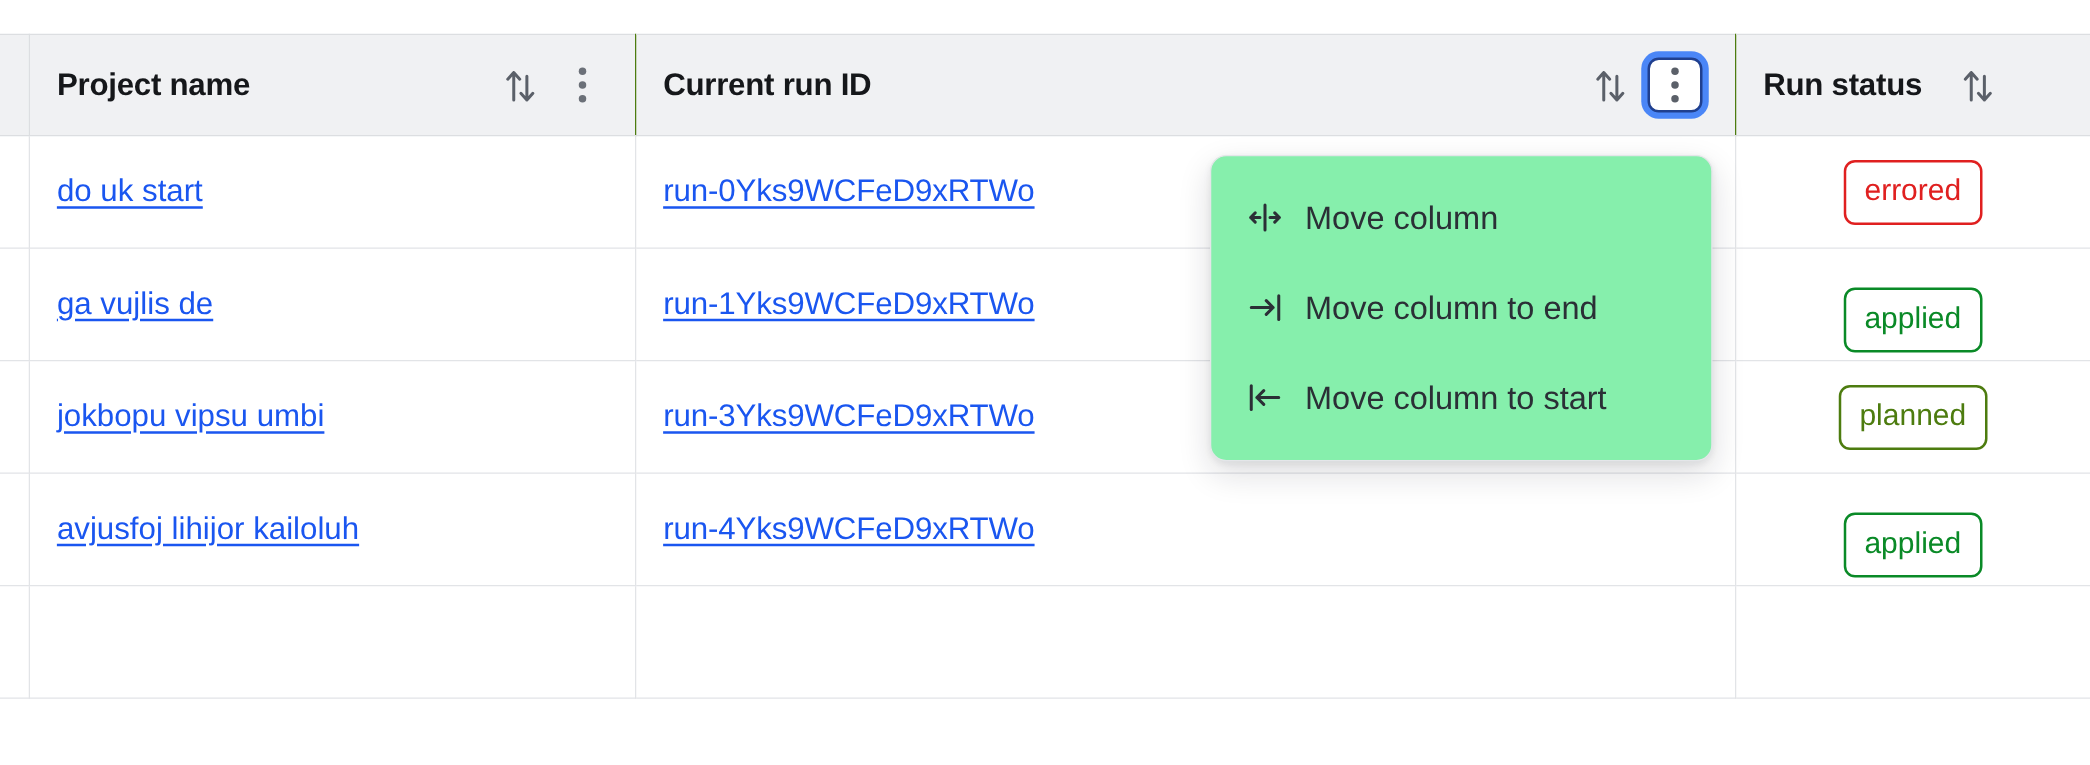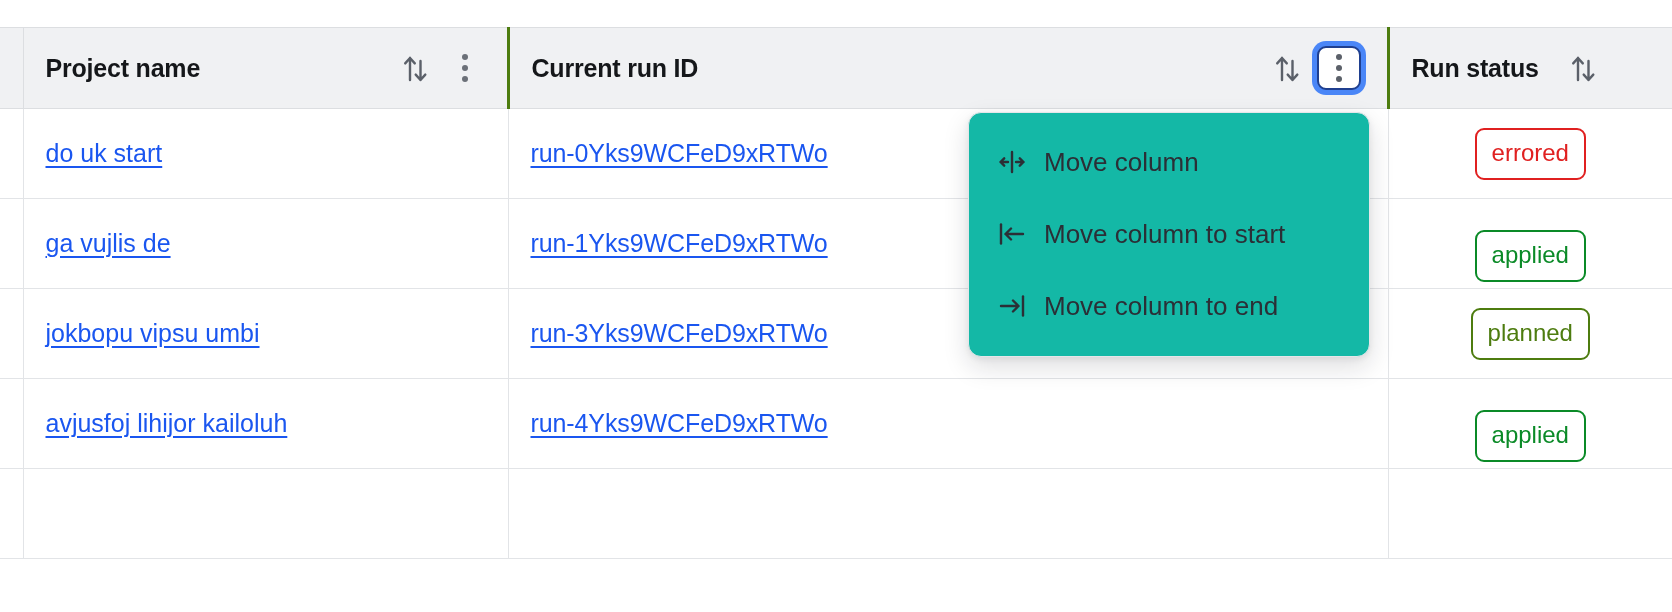--- a/index.html
+++ b/index.html
@@ -27,21 +27,21 @@
 
   col.c-select { width: 23px; }
   col.c-project { width: 485px; }
   col.c-runid { width: 880px; }
   col.c-status { width: 284px; }
 
   thead th {
     background: #f0f1f3;
     border-top: 1px solid #dcdee1;
     border-bottom: 1px solid #dcdee1;
-    border-right: 3px solid #4d7c0f;
+    border-right: 1px solid #4d7c0f;
     height: 81px;
     padding: 0 22px;
     vertical-align: middle;
     text-align: left;
   }
   thead th.select-col { padding: 0; border-right: 1px solid #dcdee1; }
   thead th.last { border-right: none; margin-top: 25px; }
 
   .th-inner {
     display: flex;
@@ -115,23 +115,23 @@
     border: 2px solid currentColor;
     white-space: nowrap;
   }
   .badge.errored { color: #e02020; }
   .badge.applied { color: #0a8a27; margin-top: 24px; }
   .badge.planned { color: #4d7c0f; }
 
   
   .menu {
     position: absolute;
-    left: 968px; top: 112px;
+    left: 968px; top: 124px;
     width: 402px;
-    background: #14b8a6;
+    background: #86efac;
     border: 1px solid #e4e6e9;
     border-radius: 13px;
     box-shadow: 0 10px 26px rgba(20,24,33,0.14), 0 2px 6px rgba(20,24,33,0.07);
     padding: 13px 0 14px;
     z-index: 50;
   }
   .menu-item {
     display: flex;
     align-items: center;
     gap: 16px;
@@ -303,32 +303,32 @@
           <path d="M11 13 L3.5 13 M3.5 13 L7.2 9.3 M3.5 13 L7.2 16.7" stroke="#2b2f36" stroke-width="2.4" stroke-linecap="round" stroke-linejoin="round"></path>
           <path d="M19 13 L26.5 13 M26.5 13 L22.8 9.3 M26.5 13 L22.8 16.7" stroke="#2b2f36" stroke-width="2.4" stroke-linecap="round" stroke-linejoin="round"></path>
         </svg>
       </span>
       <span class="menu-label">Move column</span>
     </div>
 
     <div class="menu-item">
       <span class="menu-icon">
         <svg width="30" height="26" viewBox="0 0 30 26" fill="none" aria-hidden="true">
+          <path d="M26 3.5 L26 22.5" stroke="#2b2f36" stroke-width="2.4" stroke-linecap="round"></path>
+          <path d="M4 13 L21.5 13 M21.5 13 L16 7.5 M21.5 13 L16 18.5" stroke="#2b2f36" stroke-width="2.4" stroke-linecap="round" stroke-linejoin="round"></path>
+        </svg>
+      </span>
+      <span class="menu-label">Move column to end</span>
+    </div>
+
+    <div class="menu-item">
+      <span class="menu-icon">
+        <svg width="30" height="26" viewBox="0 0 30 26" fill="none" aria-hidden="true">
           <path d="M4 3.5 L4 22.5" stroke="#2b2f36" stroke-width="2.4" stroke-linecap="round"></path>
           <path d="M26 13 L8.5 13 M8.5 13 L14 7.5 M8.5 13 L14 18.5" stroke="#2b2f36" stroke-width="2.4" stroke-linecap="round" stroke-linejoin="round"></path>
         </svg>
       </span>
       <span class="menu-label">Move column to start</span>
     </div>
 
-    <div class="menu-item">
-      <span class="menu-icon">
-        <svg width="30" height="26" viewBox="0 0 30 26" fill="none" aria-hidden="true">
-          <path d="M26 3.5 L26 22.5" stroke="#2b2f36" stroke-width="2.4" stroke-linecap="round"></path>
-          <path d="M4 13 L21.5 13 M21.5 13 L16 7.5 M21.5 13 L16 18.5" stroke="#2b2f36" stroke-width="2.4" stroke-linecap="round" stroke-linejoin="round"></path>
-        </svg>
-      </span>
-      <span class="menu-label">Move column to end</span>
-    </div>
-
   </div>
 
 </div>
 
 </body></html>

